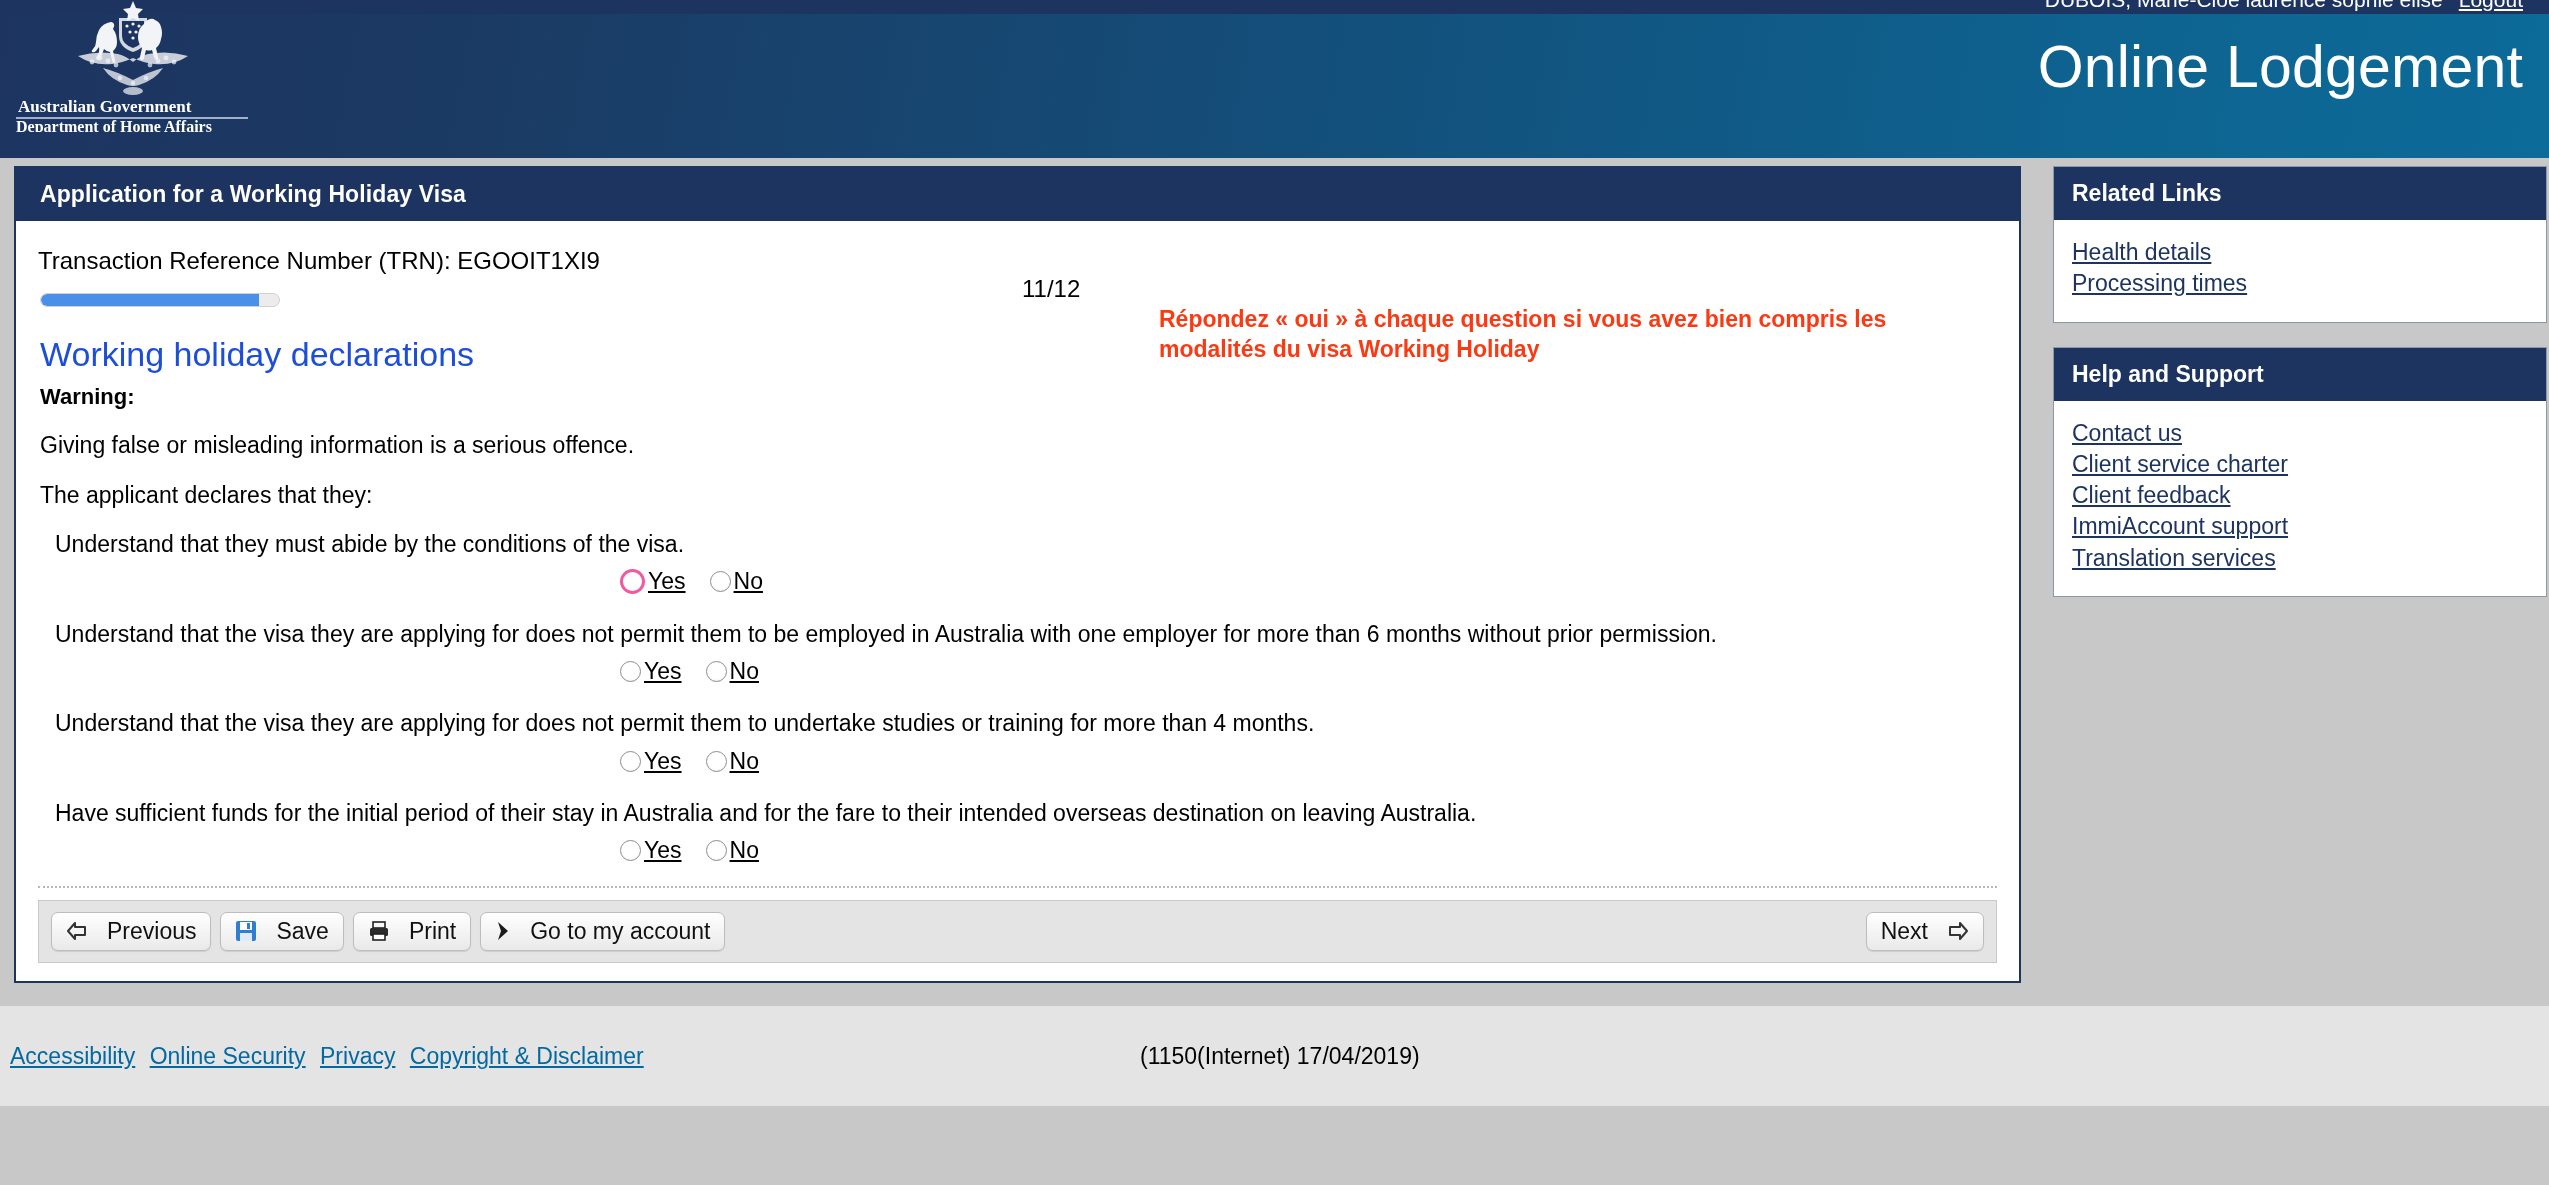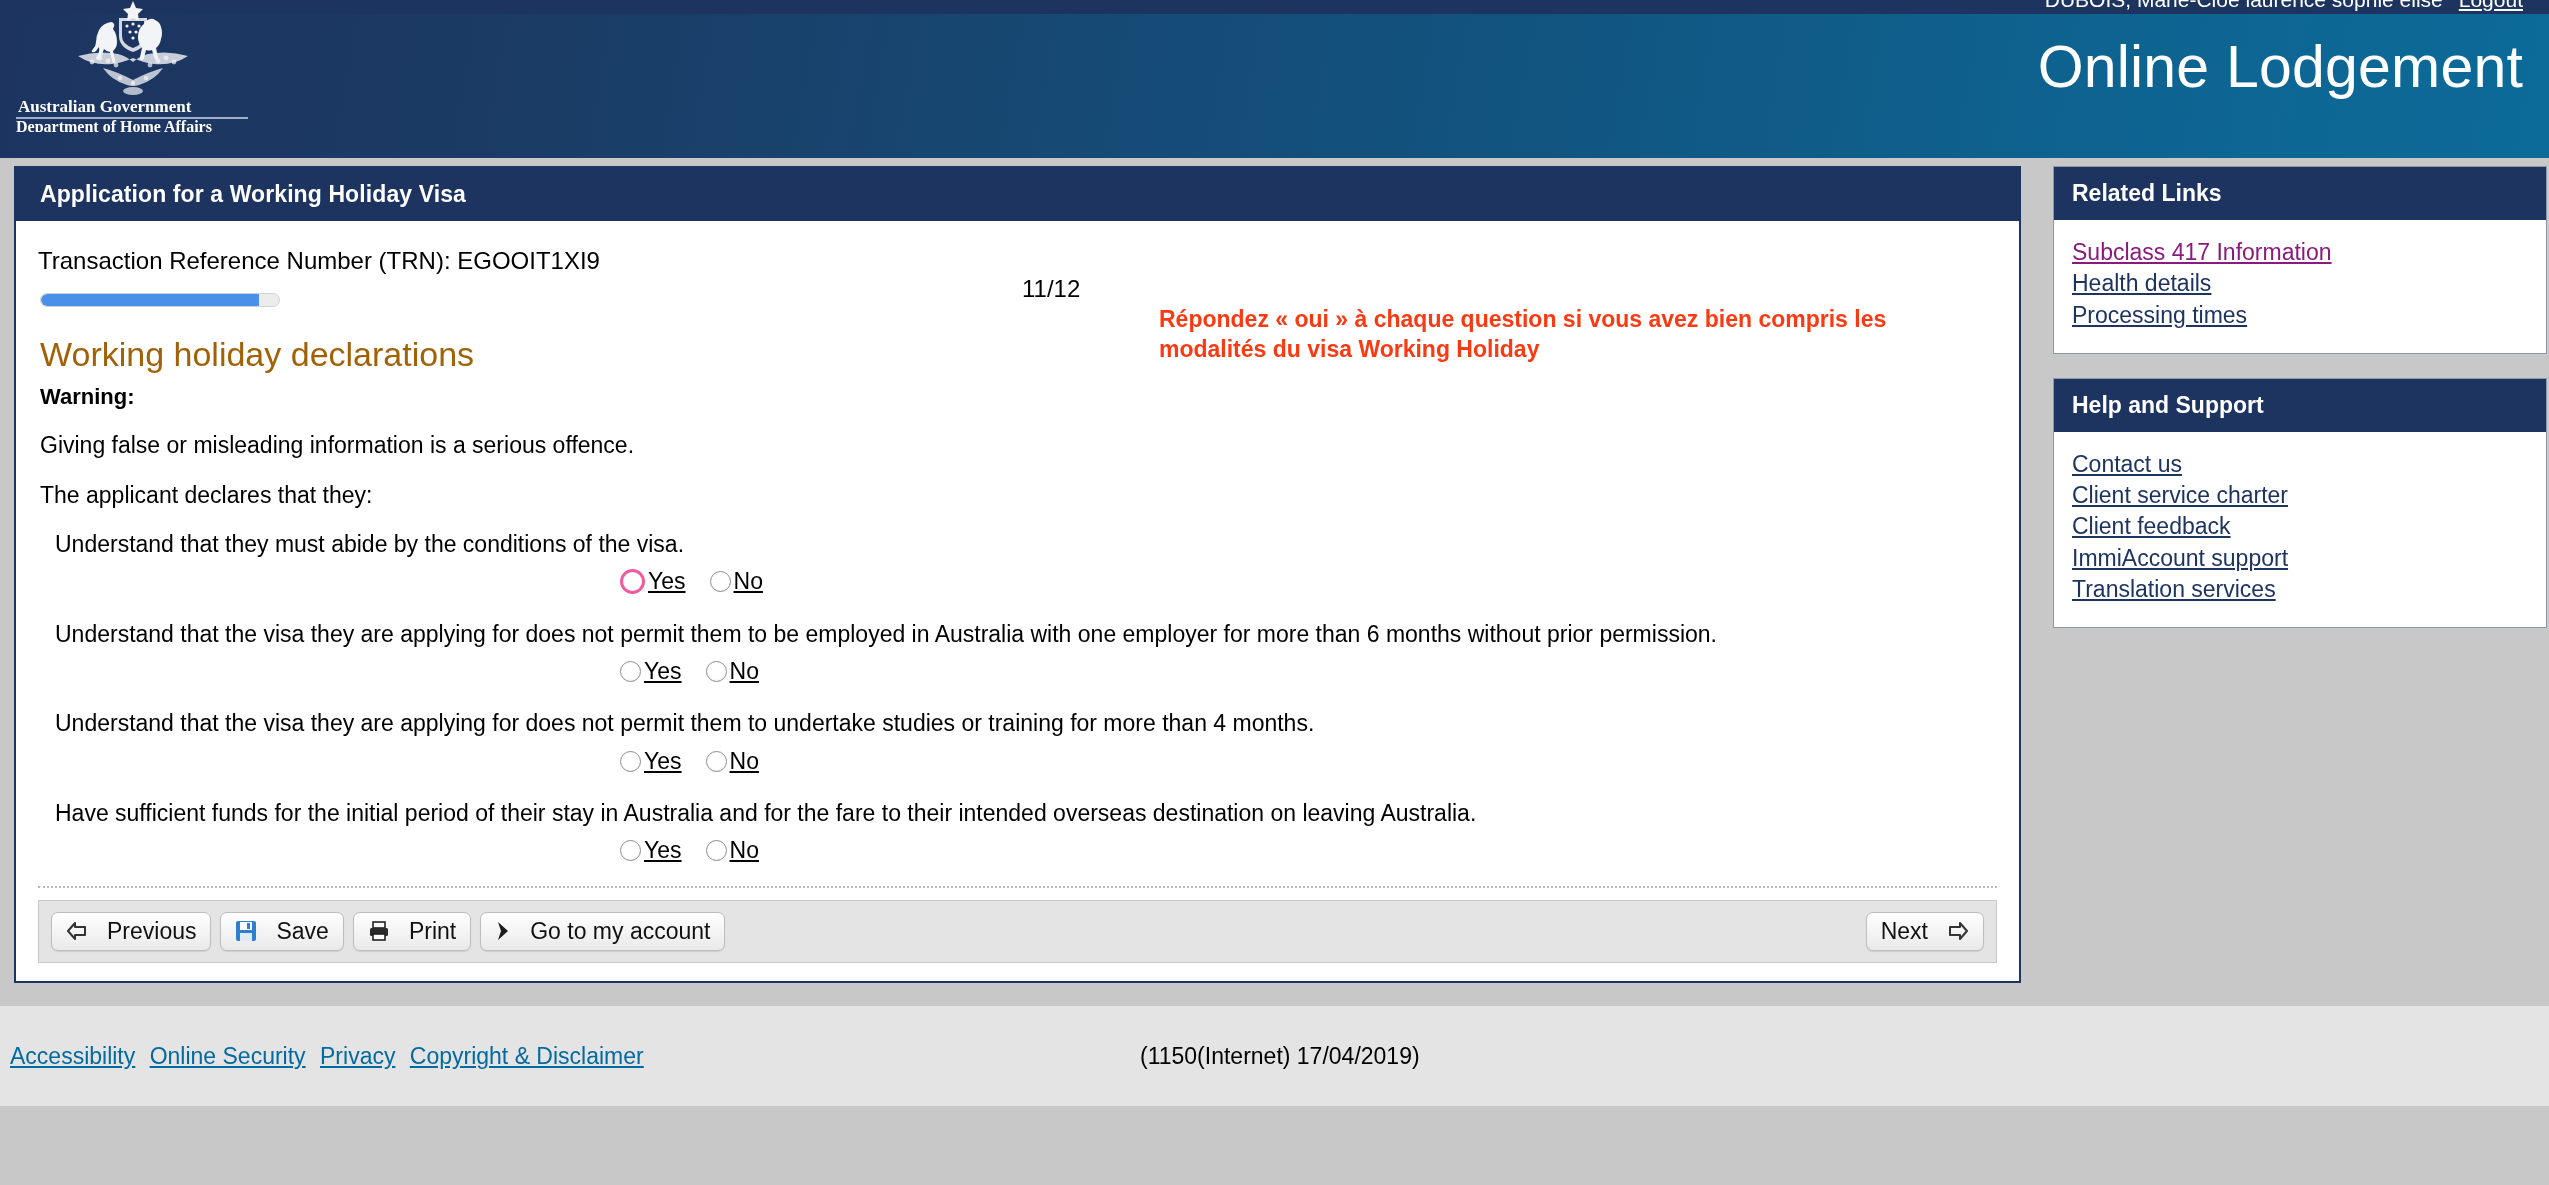--- a/index.html
+++ b/index.html
@@ -127,21 +127,21 @@
   }
   .progress-counter {
     position: absolute;
     left: 984px;
     top: 0px;
     font-size: 24px;
     color: #000;
   }
 
   .section-heading {
-    color: #a16207;
+    color: #1d4ed8;
     font-size: 34px;
     font-weight: 400;
     margin: 14px 0 6px 2px;
     line-height: 1.15;
   }
   .warning-label {
     font-size: 22px;
     font-weight: bold;
     color: #000;
     margin: 10px 0 0 2px;
@@ -503,21 +503,20 @@
       </div>
 
     </div>
   </div>
 
   <div class="side-col">
 
     <div class="panel">
       <div class="panel-head">Related Links</div>
       <div class="panel-body">
-        <span class="panel-link visited">Subclass 417 Information</span>
         <span class="panel-link">Health details</span>
         <span class="panel-link">Processing times</span>
       </div>
     </div>
 
     <div class="panel">
       <div class="panel-head">Help and Support</div>
       <div class="panel-body">
         <span class="panel-link">Contact us</span>
         <span class="panel-link">Client service charter</span>

